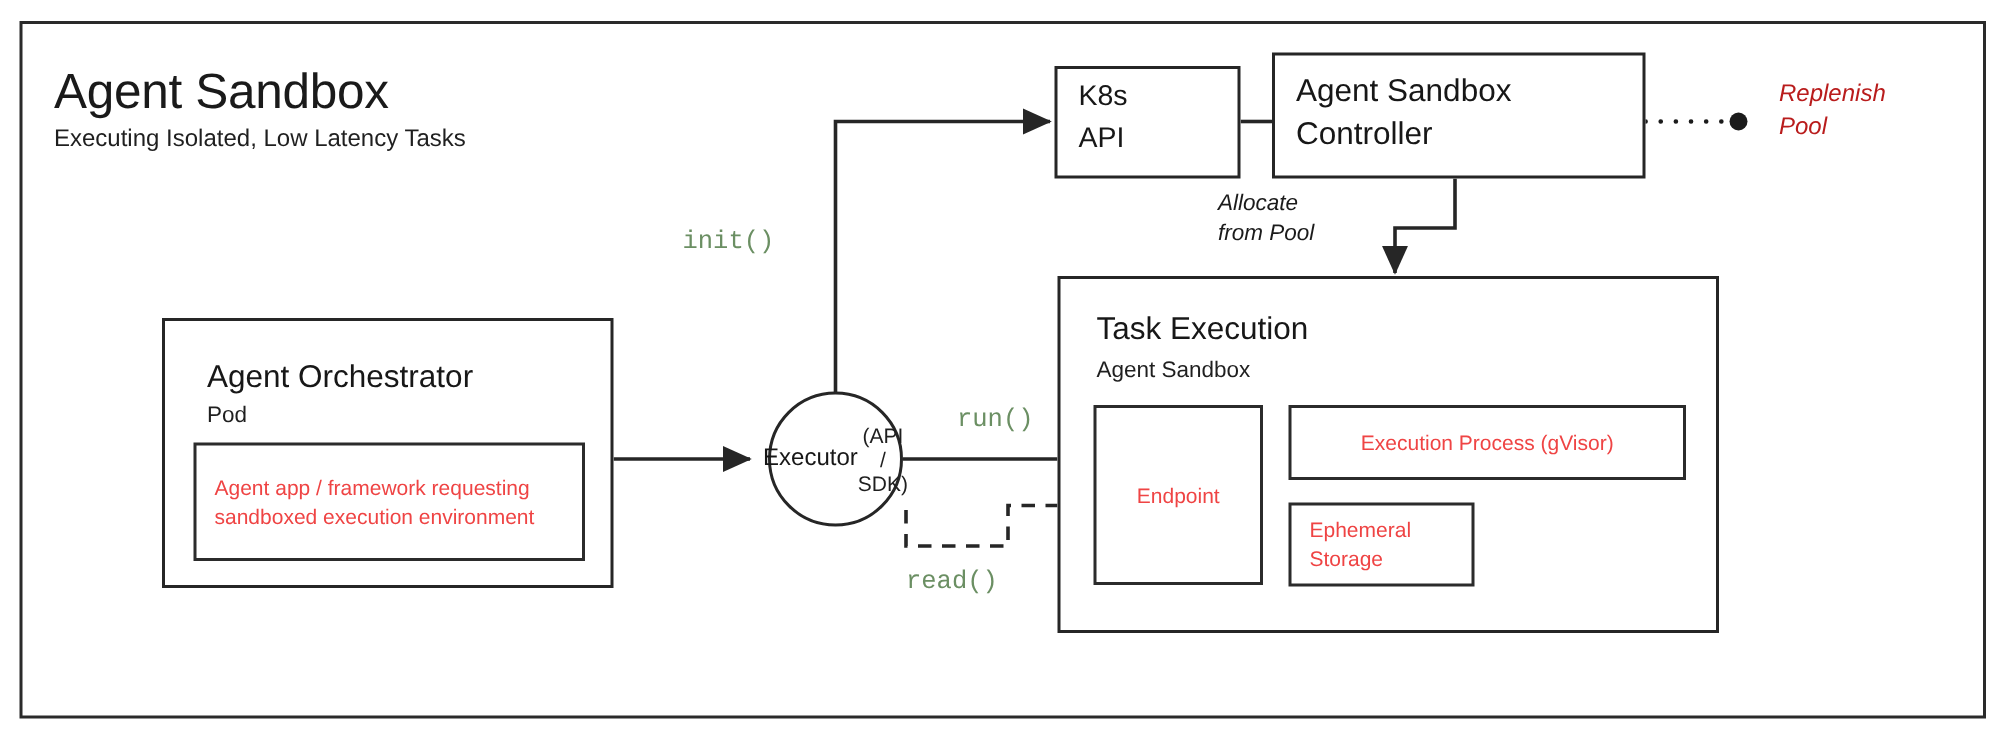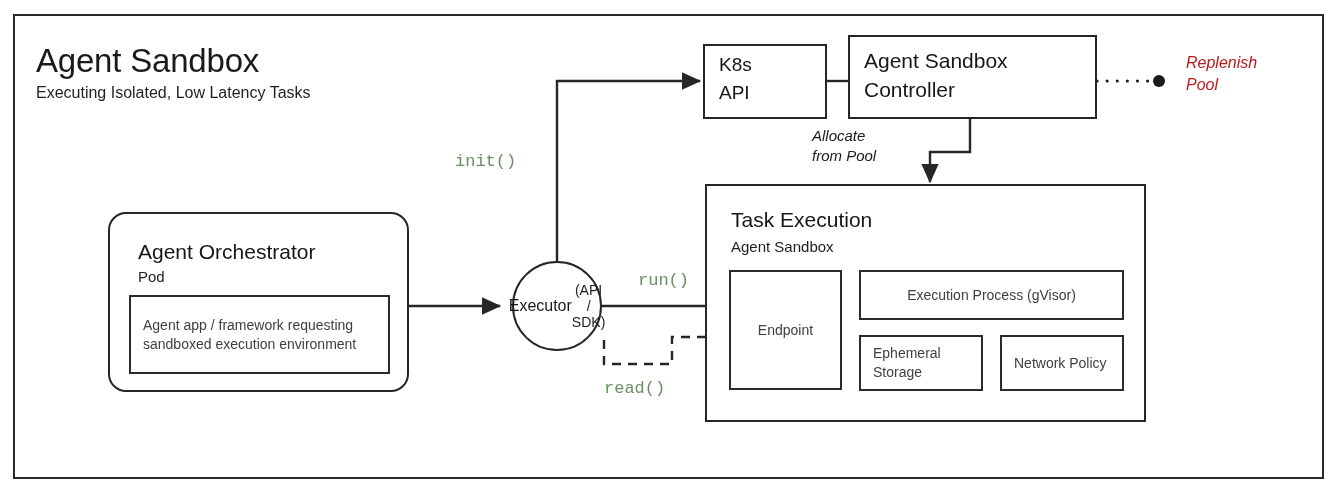--- a/index.html
+++ b/index.html
@@ -60,21 +60,21 @@
     font-size: 21px;
     color: #171717;
   }
   .node-sub {
     font-size: 15px;
     color: #1f1f1f;
   }
   .box-label {
     font-size: 14px;
     line-height: 19px;
-    color: #404040;
+    color: #ef4444;
   }
   .circle-label {
     font-size: 16px;
     color: #171717;
     text-align: center;
     width: 100%;
   }
   .circle-sub {
     font-size: 14px;
     color: #1f1f1f;
@@ -174,21 +174,21 @@
 
   <div class="txt ital" style="left:812px; top:126px;">Allocate
 from Pool</div>
 
   <div class="txt call" style="left:455px; top:152px;">init()</div>
 
   <div class="txt call" style="left:638px; top:271px;">run()</div>
 
   <div class="txt call" style="left:604px; top:379px;">read()</div>
 
-  <div class="node" style="left:108px; top:212px; width:301px; height:180px;border-radius:18px;">
+  <div class="node" style="left:108px; top:212px; width:301px; height:180px;">
     <div class="txt node-head" style="left:28px; top:26px;">Agent Orchestrator</div>
     <div class="txt node-sub" style="left:28px; top:54px;">Pod</div>
     <div class="inner left" style="left:19px; top:81px; width:261px; height:79px;">
       <div class="box-label">Agent app / framework
 requesting sandboxed
 execution environment</div>
     </div>
   </div>
 
   <div class="circle" style="left:512px; top:261px; width:90px; height:90px;">
@@ -206,19 +206,15 @@
 
     <div class="inner" style="left:152px; top:84px; width:265px; height:50px;">
       <div class="box-label">Execution Process (gVisor)</div>
     </div>
 
     <div class="inner left" style="left:152px; top:149px; width:124px; height:56px;">
       <div class="box-label">Ephemeral
 Storage</div>
     </div>
 
-    <div class="inner left" style="left:293px; top:149px; width:124px; height:56px;">
-      <div class="box-label">Network
-Policy</div>
-    </div>
   </div>
 
 </div>
 
 </body></html>

